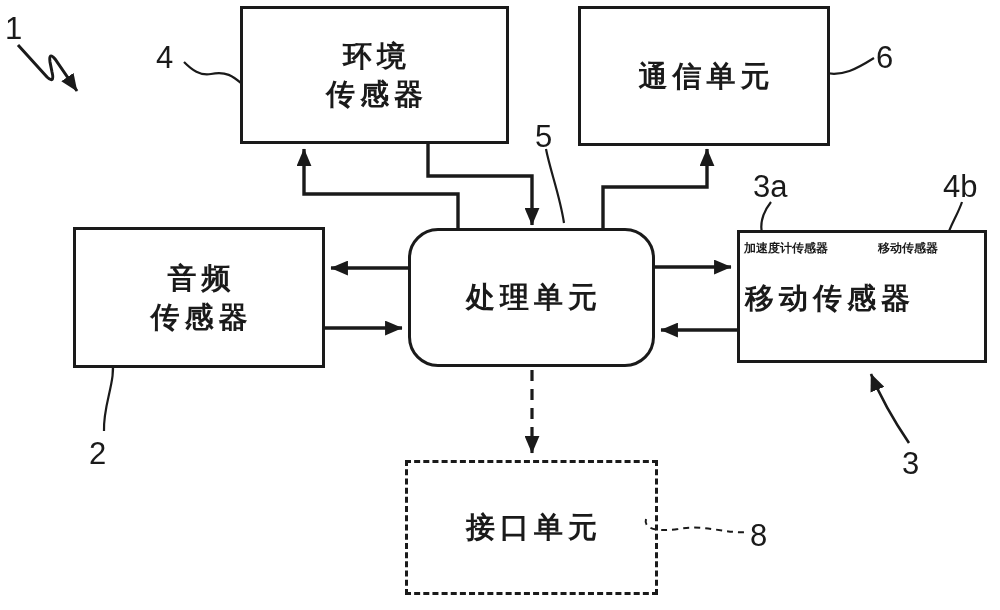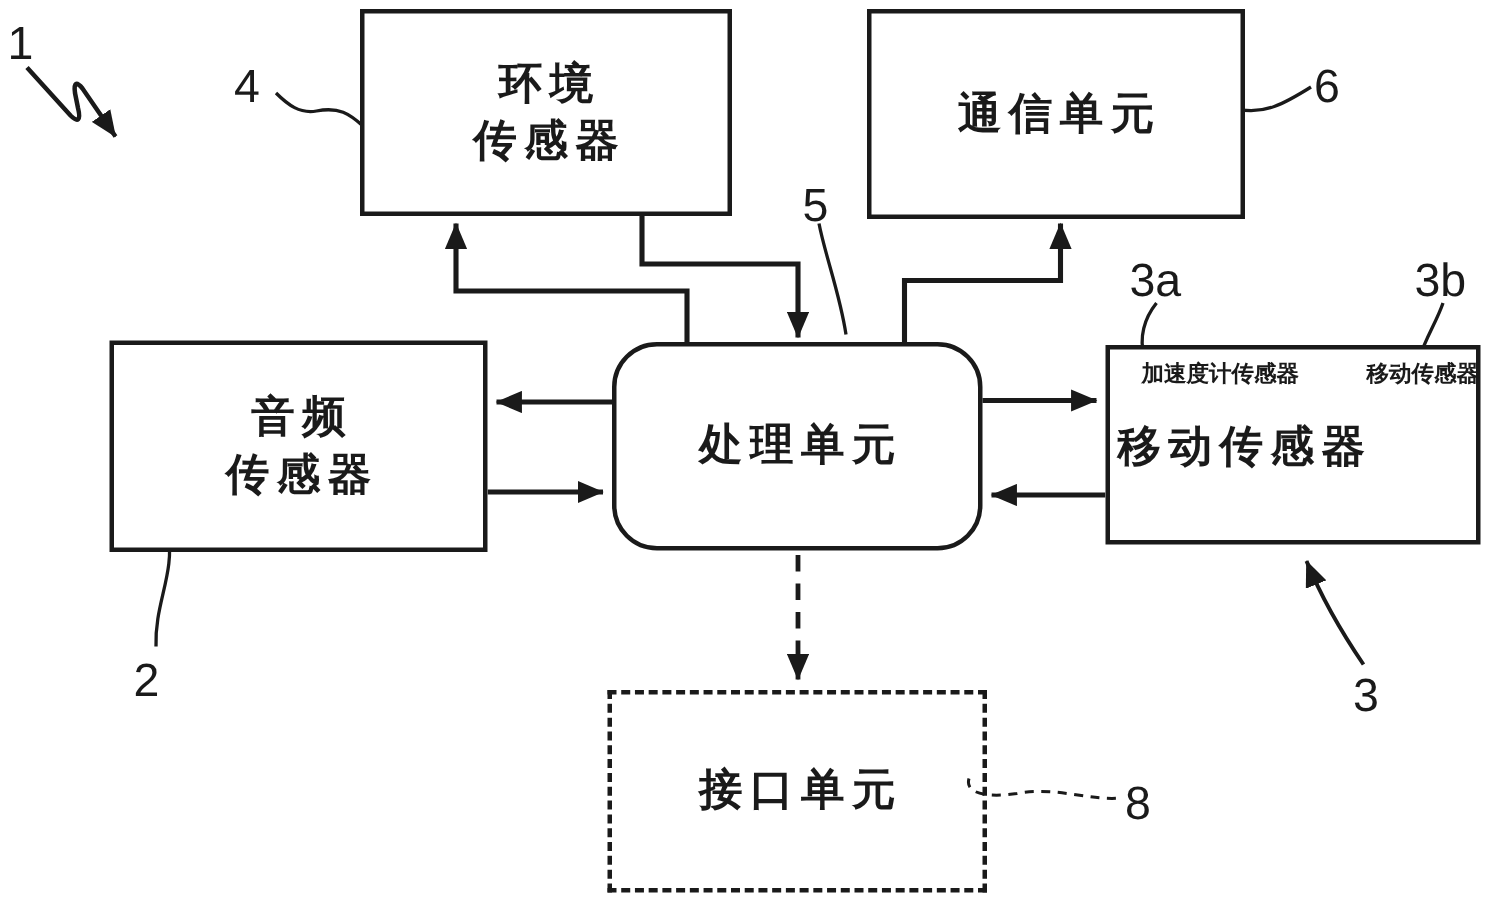--- a/index.html
+++ b/index.html
@@ -17,22 +17,22 @@
     background: var(--bg);
   }
   .box.dashed { border: 3px dashed var(--ink); background: transparent; }
   .cjk {
     color: var(--ink); font-family: "Liberation Serif", serif;
     font-weight: 700; font-size: 29px; line-height: 1.32; letter-spacing: 5px;
     text-indent: 5px; white-space: nowrap;
   }
   .sub-label {
     position:absolute; top: 7px; color: var(--ink);
-    font-family:"Liberation Serif", serif; font-weight:700; font-size:15px;
-    letter-spacing: 0px; white-space:nowrap; text-align:right;
+    font-family:"Liberation Serif", serif; font-weight:700; font-size:12px;
+    letter-spacing: 0px; white-space:nowrap; text-align:left;
   }
   .motion-main { position:absolute; top:46px; left:0; right:0; text-align:left; }
   .ref {
     position:absolute; color: var(--ink);
     font-family: "Liberation Sans", sans-serif; font-size: 31px; line-height:1;
     white-space:nowrap;
   }
   svg .ln { stroke: var(--ink); fill: none; }
 </style>
 </head>
@@ -62,21 +62,21 @@
     <path class="ln" stroke-width="2.2" d="M 184,62 C 192,70 200,76 211,74 C 226,71 233,76 242,84"></path>
     <path class="ln" stroke-width="2.2" d="M 546,149 C 550,170 560,196 564,223"></path>
     <path class="ln" stroke-width="2.2" d="M 822,72 C 842,78 858,68 874,58"></path>
     <path class="ln" stroke-width="2.2" d="M 112,355 C 117,382 103,402 104,431"></path>
     <path class="ln" stroke-width="2.2" d="M 771,202 C 763,212 759,225 763,238"></path>
     <path class="ln" stroke-width="2.2" d="M 962,202 C 958,214 950,226 947,237"></path>
     <path class="ln" stroke-width="2.6" marker-end="url(#ah)" d="M 909,443 C 892,418 880,396 871,374"></path>
     <path class="ln" stroke-width="2" stroke-dasharray="6 5" d="M 646,519 C 643,529 658,532 678,529 C 703,524 727,534 747,532"></path>
   </svg>
 
-  <div class="box" style="left:240px; top:6px; width:248px; height:138px;">
+  <div class="box" style="left:240px; top:6px; width:269px; height:138px;">
     <div class="cjk">环境</div>
     <div class="cjk">传感器</div>
   </div>
 
   <div class="box" style="left:578px; top:6px; width:252px; height:140px;">
     <div class="cjk">通信单元</div>
   </div>
 
   <div class="box" style="left:73px; top:227px; width:252px; height:141px;">
     <div class="cjk">音频</div>
@@ -96,17 +96,17 @@
   <div class="box dashed" style="left:405px; top:460px; width:253px; height:135px;">
     <div class="cjk">接口单元</div>
   </div>
 
   <div class="ref" style="left:5px;  top:13px;">1</div>
   <div class="ref" style="left:156px; top:42px;">4</div>
   <div class="ref" style="left:535px; top:121px;">5</div>
   <div class="ref" style="left:876px; top:42px;">6</div>
   <div class="ref" style="left:89px;  top:438px;">2</div>
   <div class="ref" style="left:753px; top:171px;text-align:center;">3a</div>
-  <div class="ref" style="left:943px; top:171px;">3b</div>
+  <div class="ref" style="left:943px; top:171px;">4b</div>
   <div class="ref" style="left:902px; top:448px;">3</div>
   <div class="ref" style="left:750px; top:520px;">8</div>
 
 </div>
 
 </body></html>

